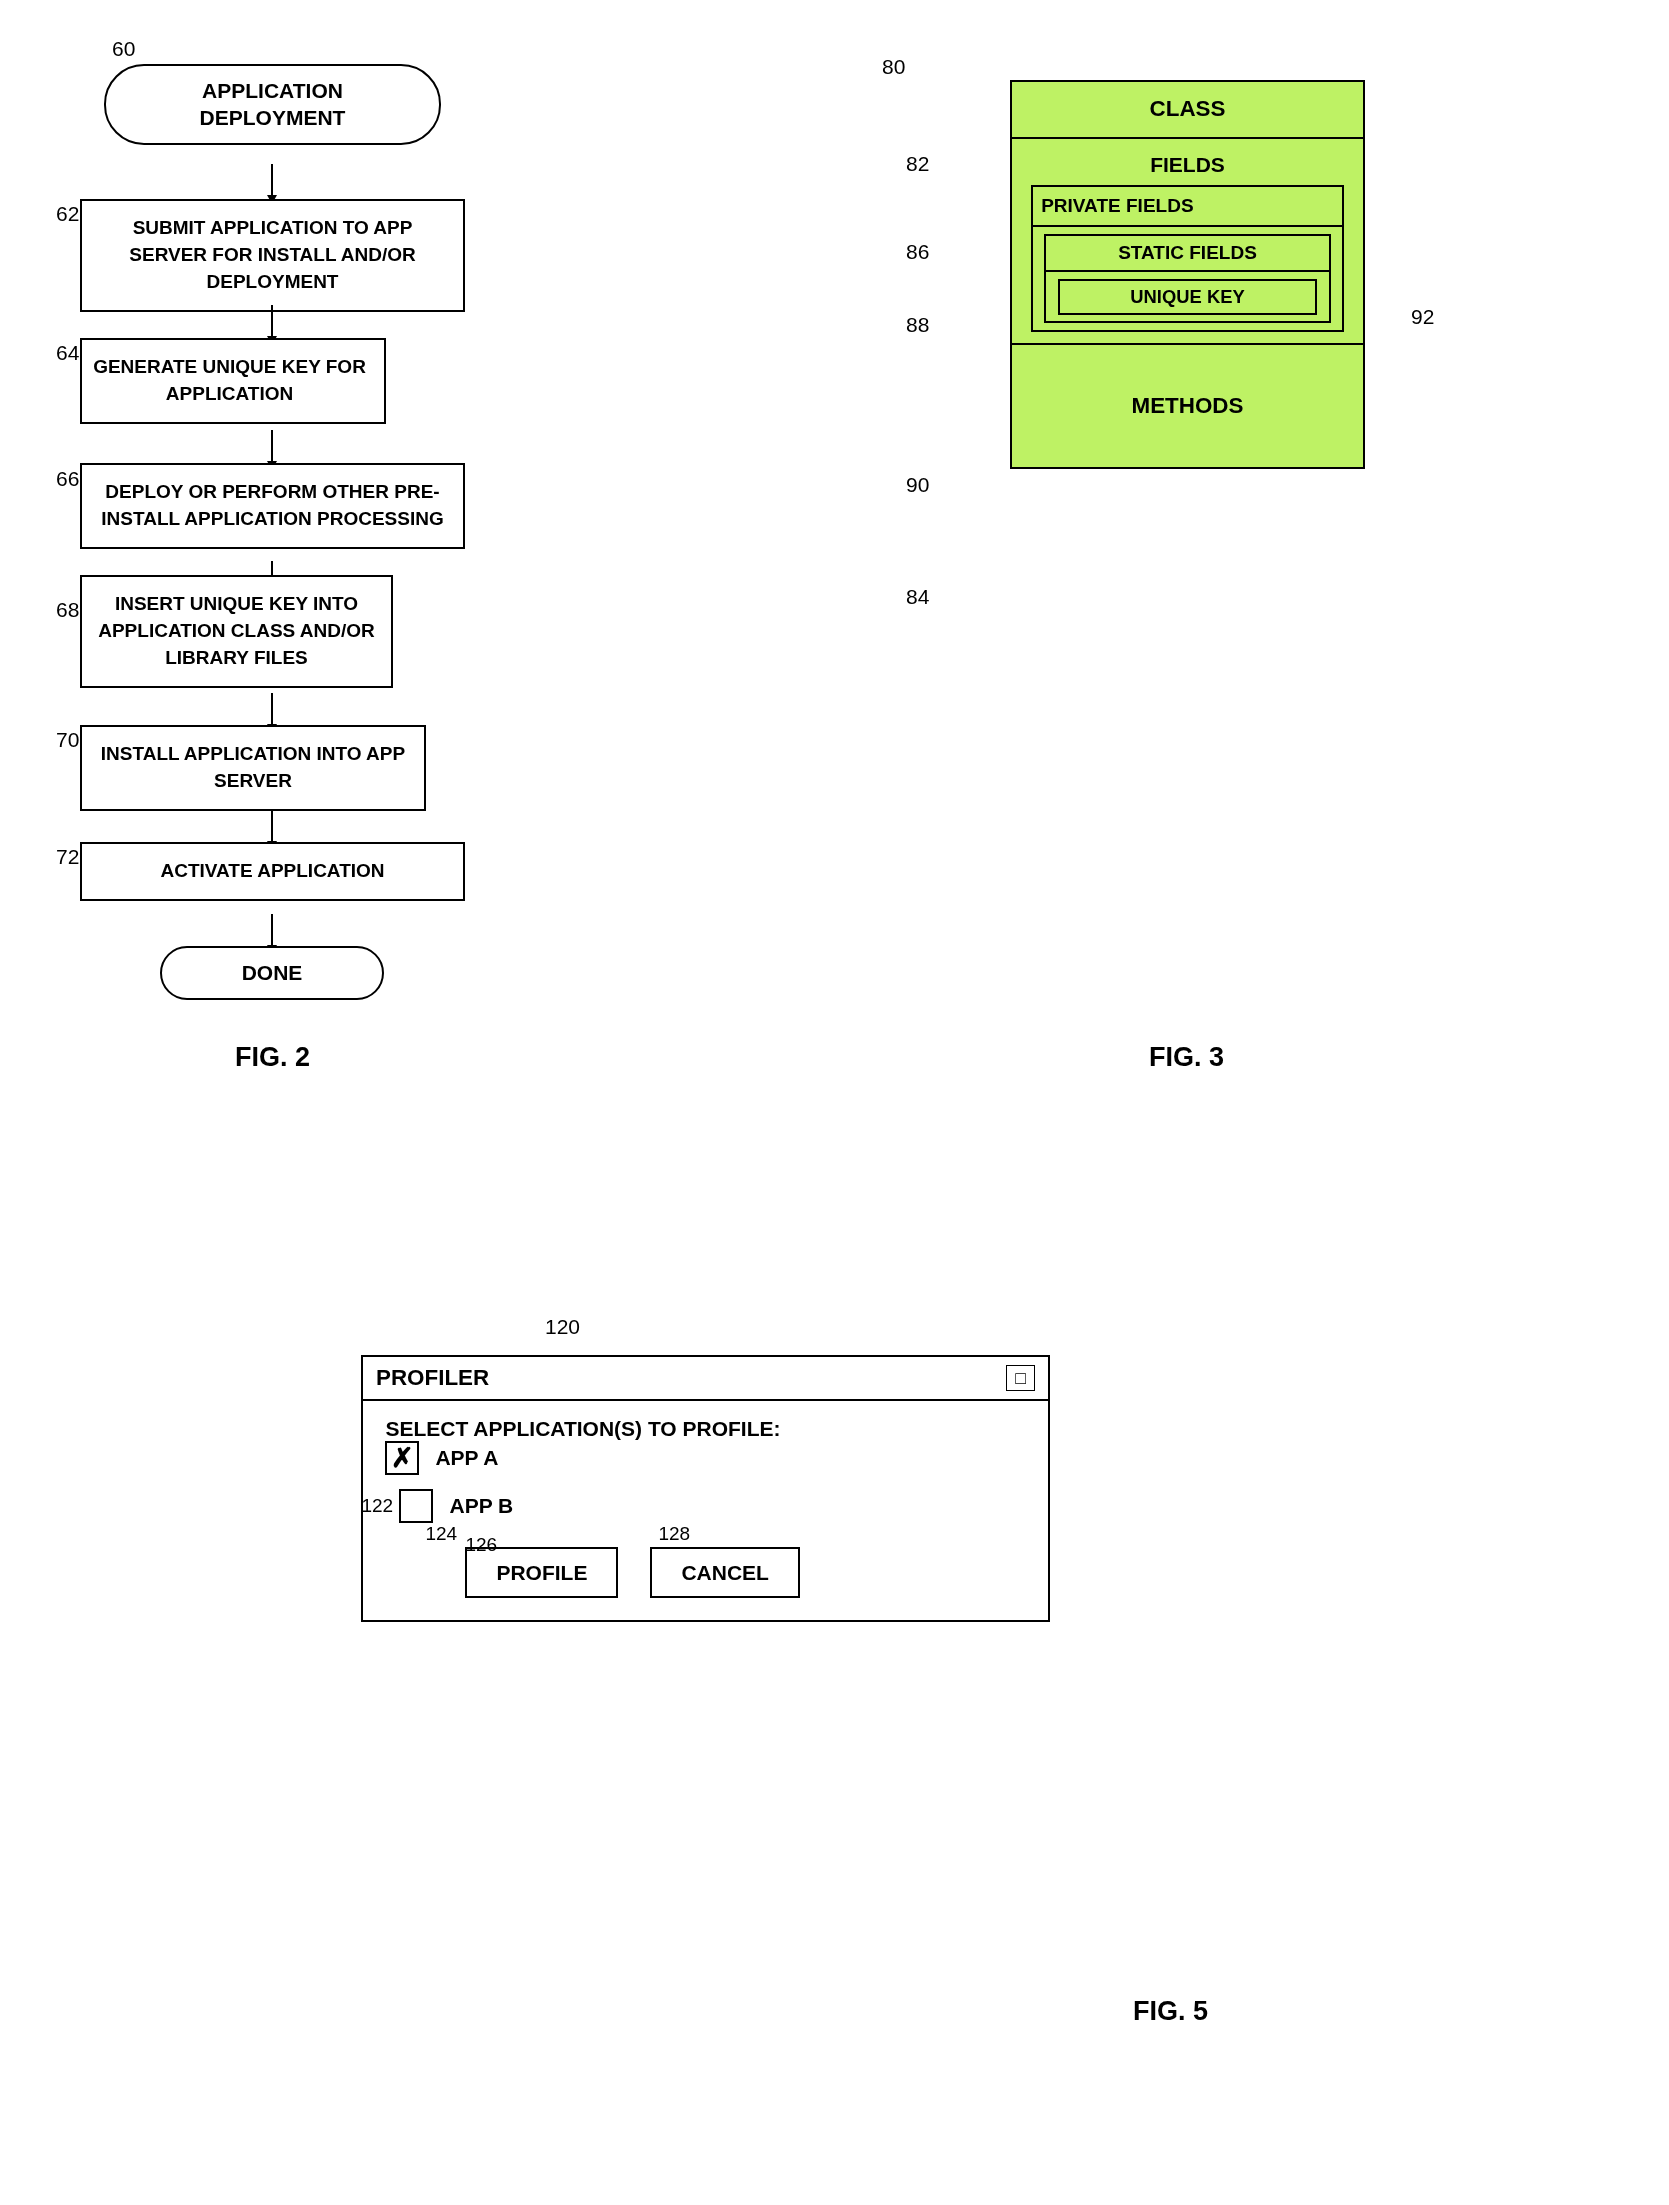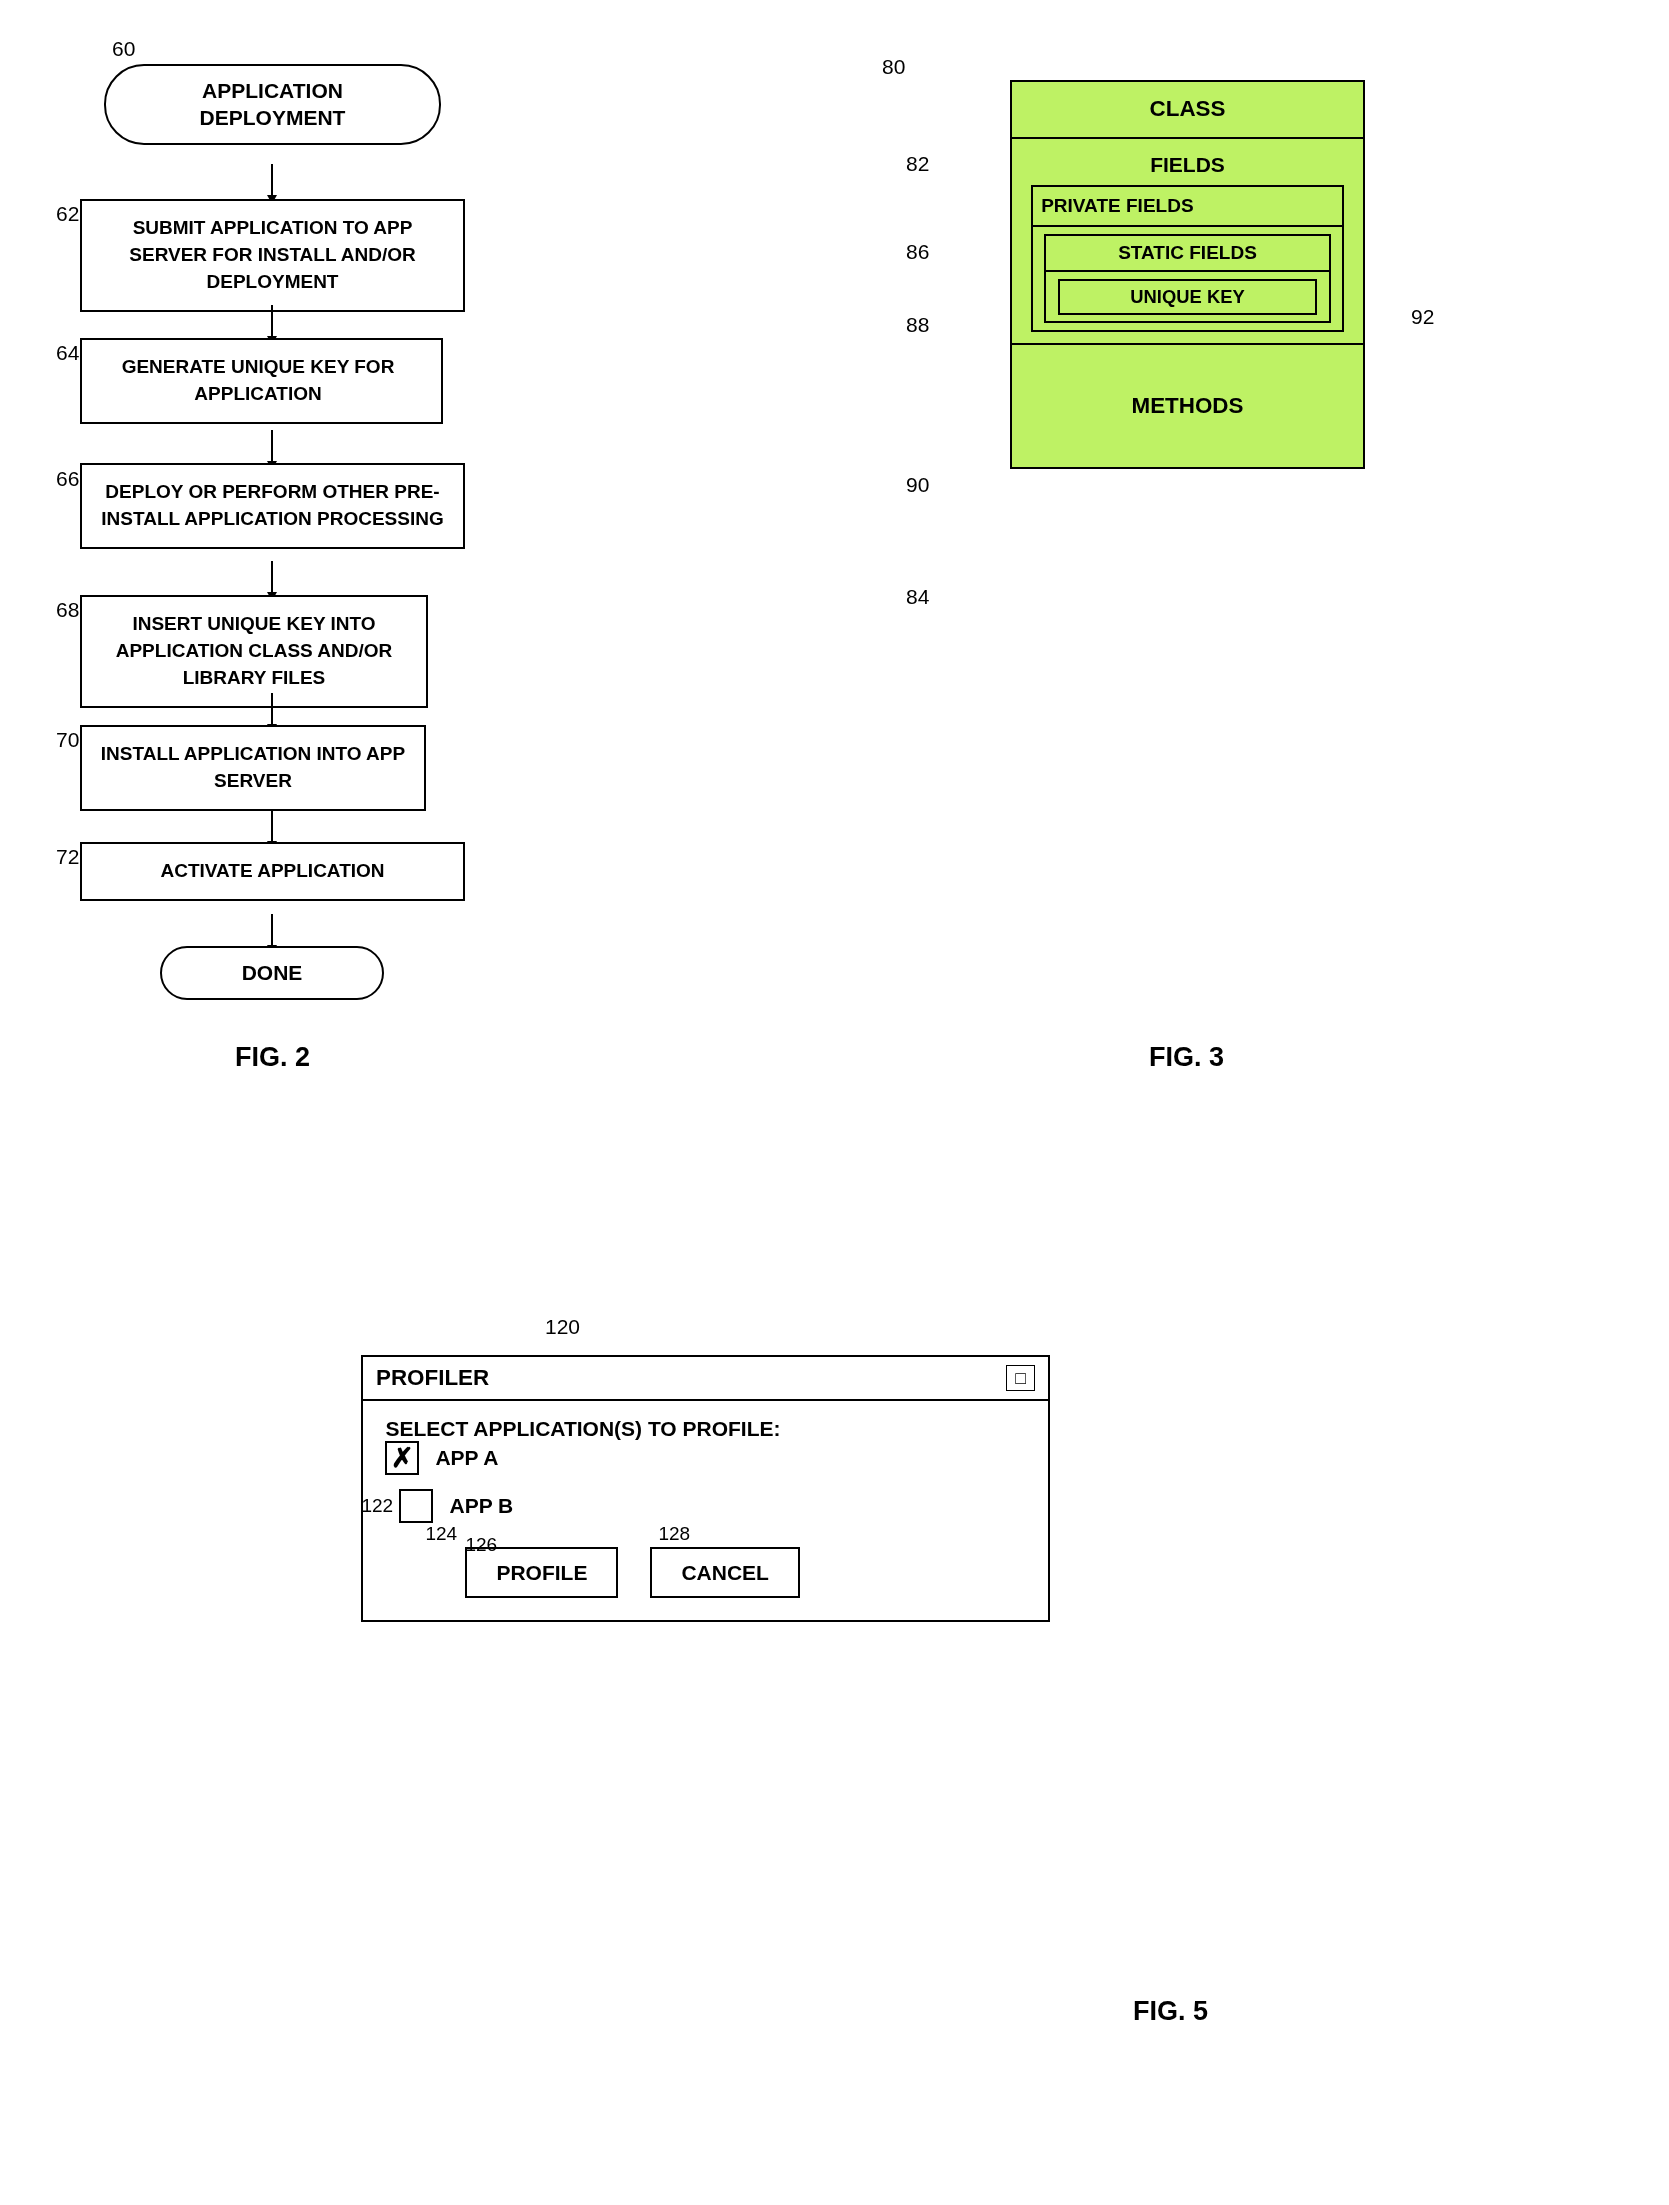--- a/index.html
+++ b/index.html
@@ -237,39 +237,39 @@
 
 <div class="rect-box" style="position:absolute; left:80px; top:199px; width:385px;">
   <span>SUBMIT APPLICATION TO APP SERVER
 FOR INSTALL AND/OR DEPLOYMENT</span>
 </div>
 
 <div class="arrow-down" style="position:absolute; left:271px; top:305px; height:32px;"></div>
 
 <div style="position:absolute; left:56px; top:341px; font-size:21px;">64</div>
 
-<div class="rect-box" style="position:absolute; left:80px; top:338px; width:363px;padding-left:9px;">
+<div class="rect-box" style="position:absolute; left:80px; top:338px; width:306px;padding-left:9px;">
   <span>GENERATE UNIQUE KEY FOR
 APPLICATION</span>
 </div>
 
 <div class="arrow-down" style="position:absolute; left:271px; top:430px; height:32px;"></div>
 
 <div style="position:absolute; left:56px; top:467px; font-size:21px;">66</div>
 
 <div class="rect-box" style="position:absolute; left:80px; top:463px; width:385px;">
   <span>DEPLOY OR PERFORM OTHER PRE-
 INSTALL APPLICATION PROCESSING</span>
 </div>
 
 <div class="arrow-down" style="position:absolute; left:271px; top:561px; height:32px;"></div>
 
 <div style="position:absolute; left:56px; top:598px; font-size:21px;">68</div>
 
-<div class="rect-box" style="position:absolute; left:80px; top:595px; width:348px;">
+<div class="rect-box" style="position:absolute; left:80px; top:575px; width:313px;">
   <span>INSERT UNIQUE KEY INTO APPLICATION
 CLASS AND/OR LIBRARY FILES</span>
 </div>
 
 <div class="arrow-down" style="position:absolute; left:271px; top:693px; height:32px;"></div>
 
 <div style="position:absolute; left:56px; top:728px; font-size:21px;">70</div>
 
 <div class="rect-box" style="position:absolute; left:80px; top:725px; width:346px;">
   <span>INSTALL APPLICATION

